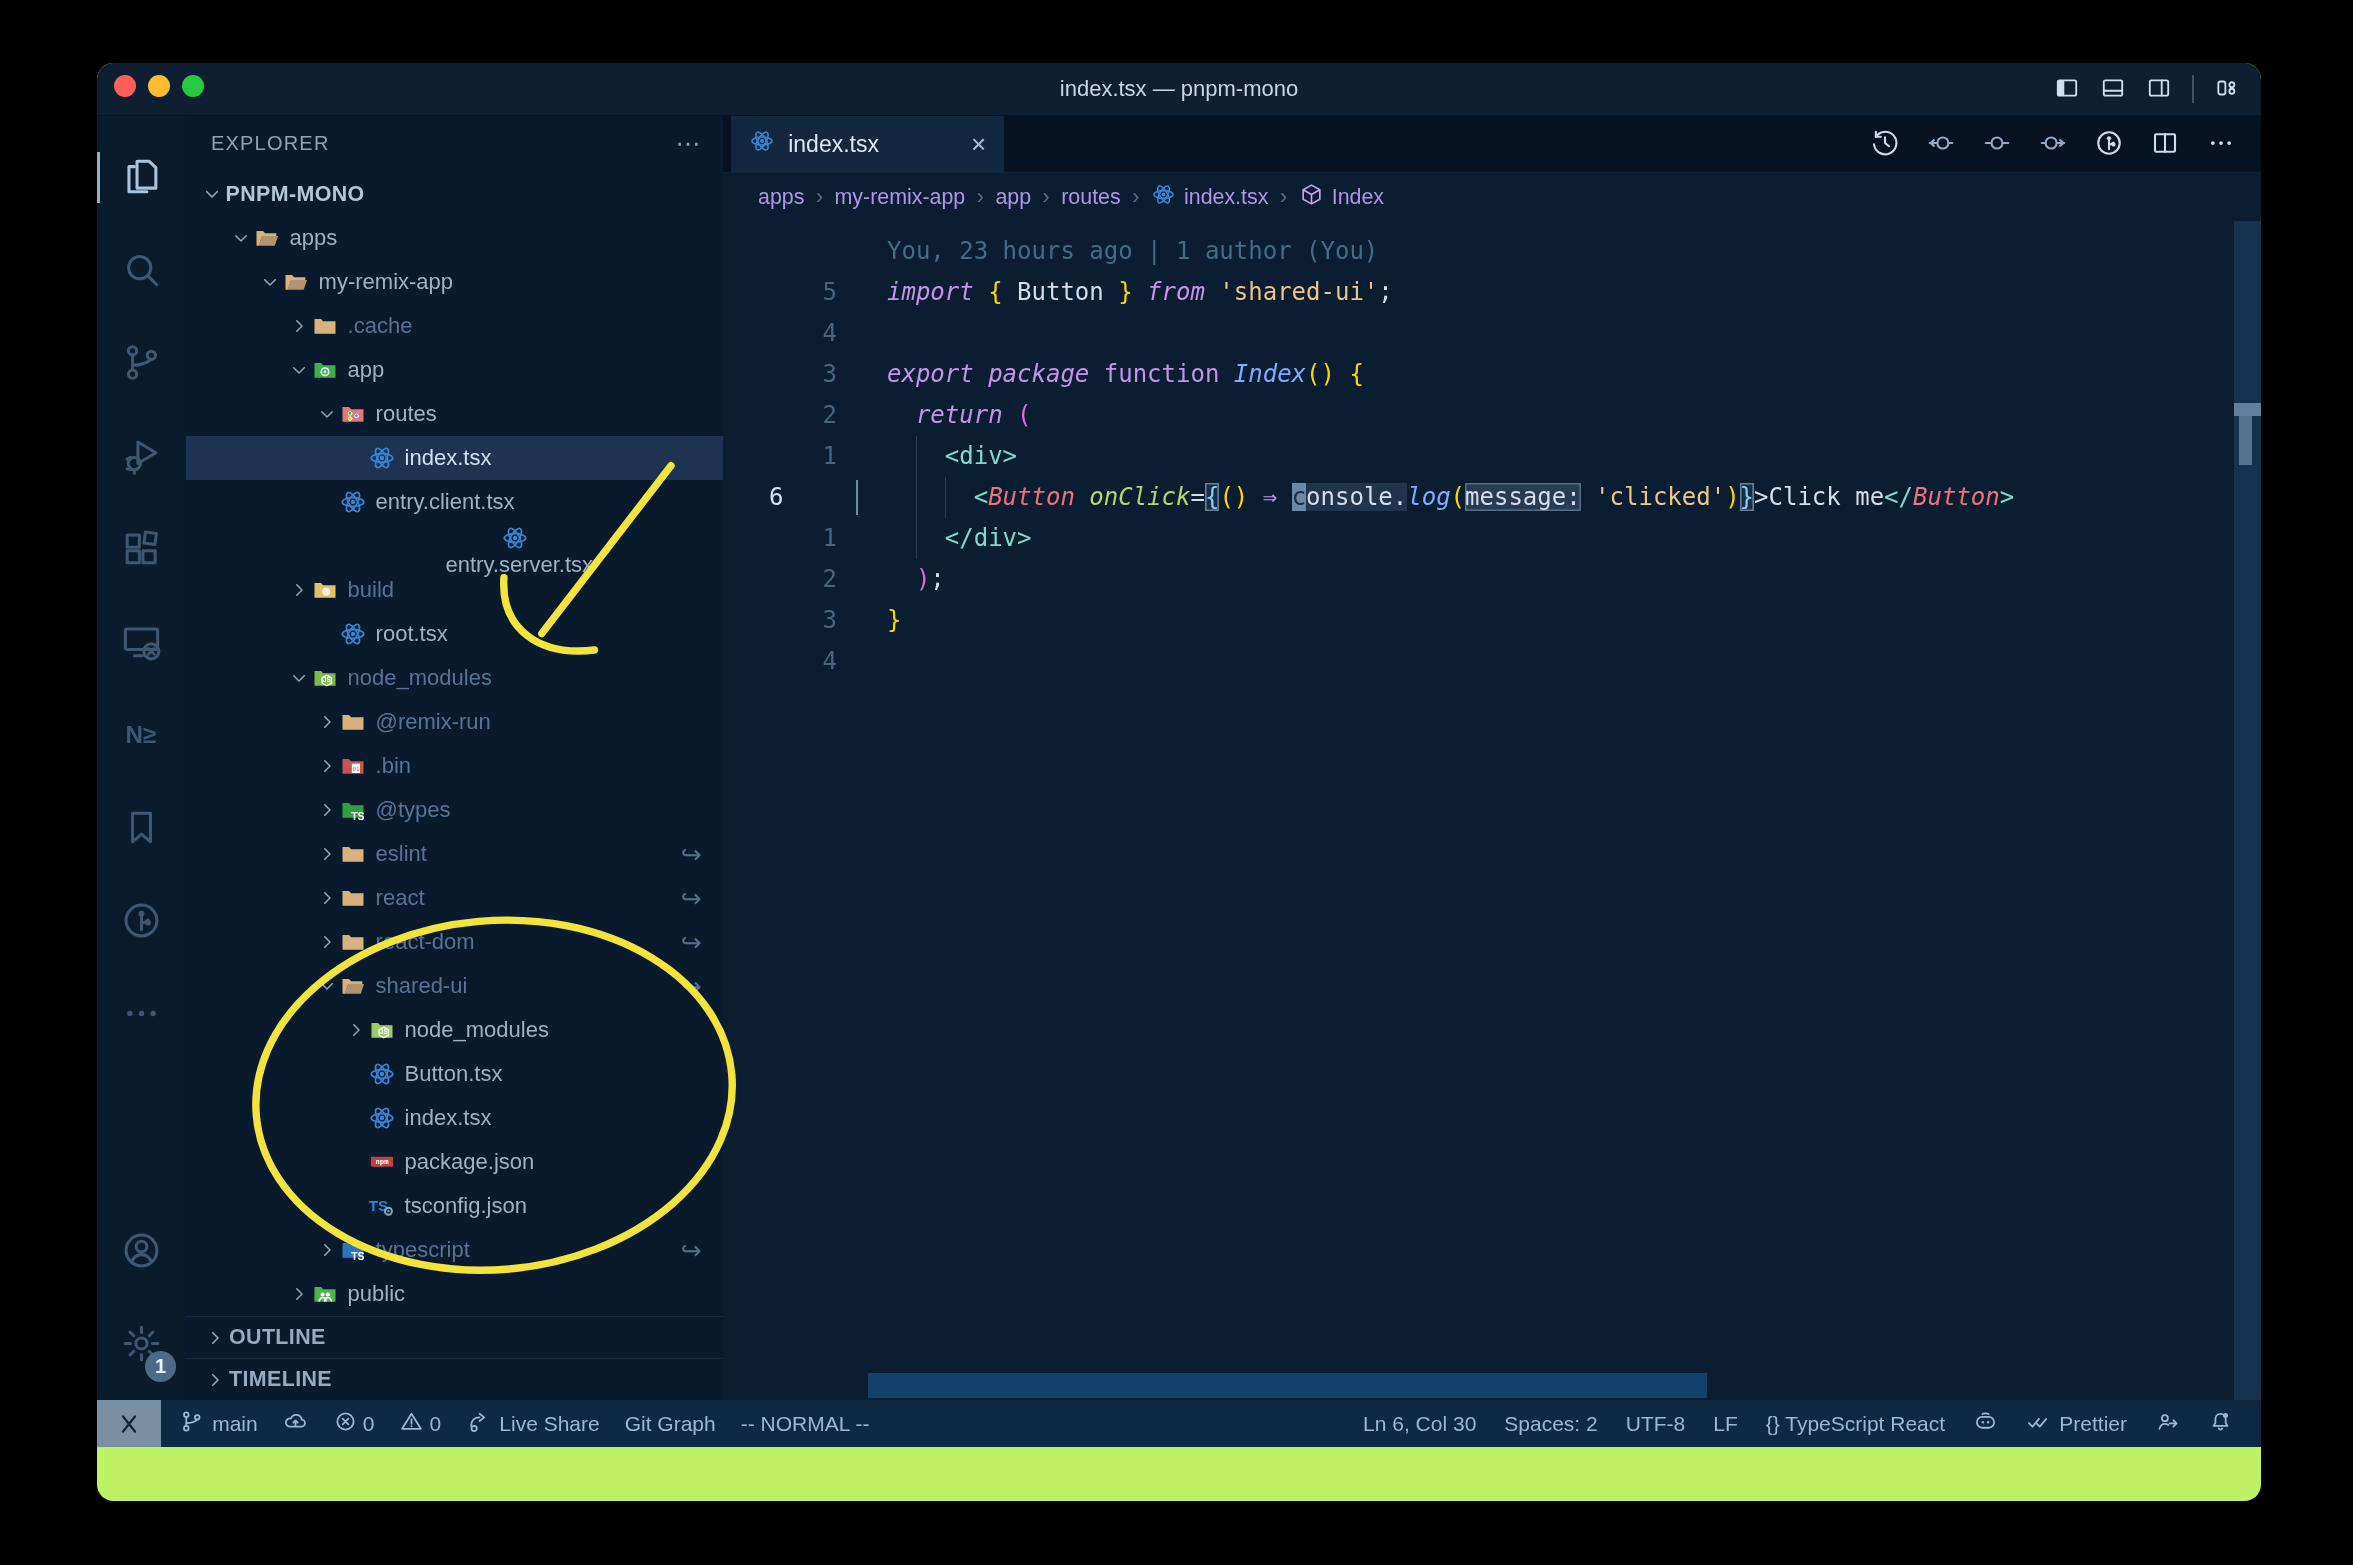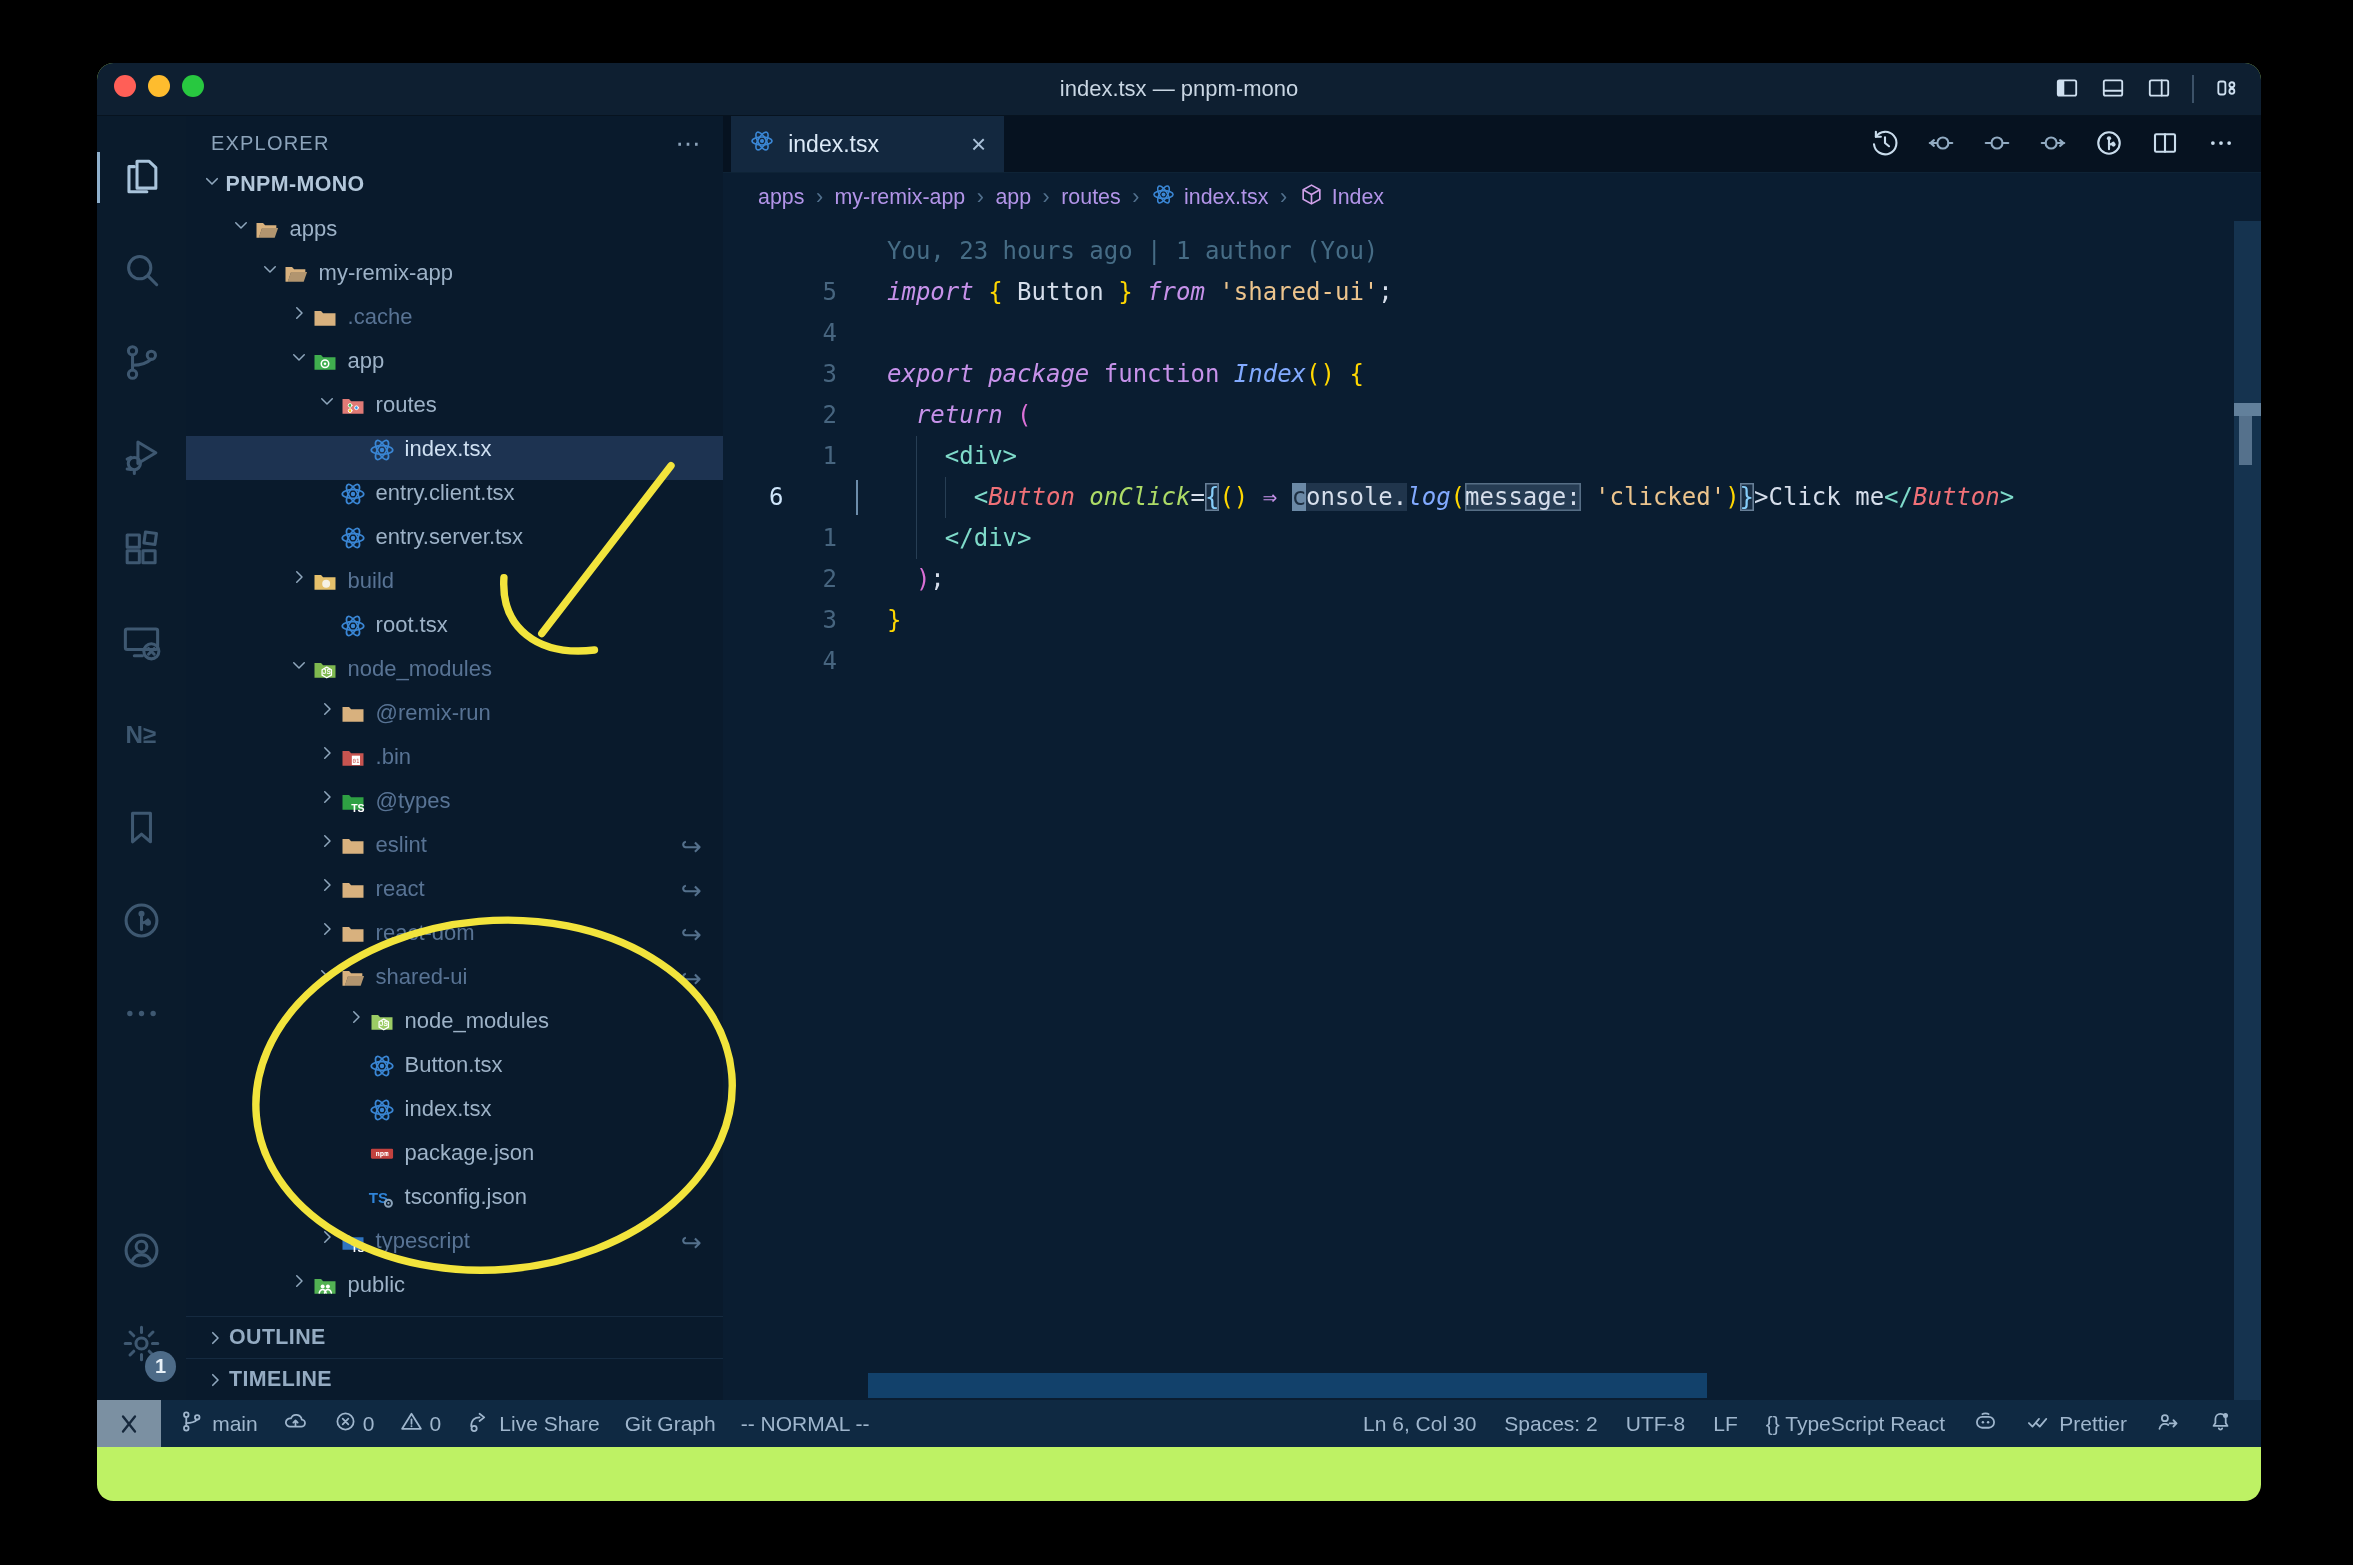--- a/index.html
+++ b/index.html
@@ -29,21 +29,21 @@
   .act-bottom{margin-top:auto;display:flex;flex-direction:column;align-items:center;padding-bottom:8.2px;}
   .act-badge{position:absolute;right:10px;bottom:10px;min-width:31px;height:31px;border-radius:15.6px;
              background:#4d6b88;color:#e8f1f8;font-size:20px;font-weight:bold;display:flex;
              align-items:center;justify-content:center;}
   
   .sidebar{width:537px;background:#091a2c;display:flex;flex-direction:column;position:relative;}
   .sb-header{height:40px;display:flex;align-items:center;padding:8.2px 20px 0 25px;color:#8ca3ba;
              font-size:20px;letter-spacing:1.2px;}
   .sb-header .dots{margin-left:auto;font-size:25px;letter-spacing:2.5px;color:#8ca3ba;}
   .tree{margin-top:10px;}
-  .trow{height:44px;display:flex;align-items:flex-start;color:#9db2c7;font-size:22px;white-space:nowrap;}
+  .trow{height:44px;display:flex;align-items:center;color:#9db2c7;font-size:22px;white-space:nowrap;}
   .trow.root{font-weight:bold;color:#b3c7da;font-size:21.4px;letter-spacing:0.4px;}
   .trow.sel{background:#1d3351;color:#cfe0f2;}
   .trow.dim > .tlabel{color:#587394;}
   .tchev{width:25px;display:flex;justify-content:center;color:#8fa7bd;flex:none;}
   .tchev svg{width:18px;height:18px;}
   .tchev.exp svg{transform:rotate(90deg);}
   .tspace{width:25px;flex:none;}
   .ticon{width:35px;height:28px;display:flex;align-items:center;flex:none;}
   .ticon svg{width:28px;height:28px;}
   .tlabel{margin-left:1.6px;}
@@ -343,21 +343,21 @@
                   <g stroke="#3a86d4" stroke-width="1.5">
                     <ellipse cx="12" cy="12" rx="9.2" ry="3.7"></ellipse>
                     <ellipse cx="12" cy="12" rx="9.2" ry="3.7" transform="rotate(60 12 12)"></ellipse>
                     <ellipse cx="12" cy="12" rx="9.2" ry="3.7" transform="rotate(120 12 12)"></ellipse>
                   </g>
                   <circle cx="12" cy="12" r="1.9" fill="#3a86d4" stroke="none"></circle>
                 </svg>
               </span>
               <span class="tlabel">entry.client.tsx</span>
             </div>
-            <div class="trow" style="padding-left: 128px;">
+            <div class="trow" style="padding-left: 128px; flex-direction: column;">
               <span class="tspace"></span>
               <span class="ticon">
                 <svg viewBox="0 0 24 24" fill="none" stroke="currentColor" stroke-width="1.7" stroke-linecap="round" stroke-linejoin="round">
                   <g stroke="#3a86d4" stroke-width="1.5">
                     <ellipse cx="12" cy="12" rx="9.2" ry="3.7"></ellipse>
                     <ellipse cx="12" cy="12" rx="9.2" ry="3.7" transform="rotate(60 12 12)"></ellipse>
                     <ellipse cx="12" cy="12" rx="9.2" ry="3.7" transform="rotate(120 12 12)"></ellipse>
                   </g>
                   <circle cx="12" cy="12" r="1.9" fill="#3a86d4" stroke="none"></circle>
                 </svg>

